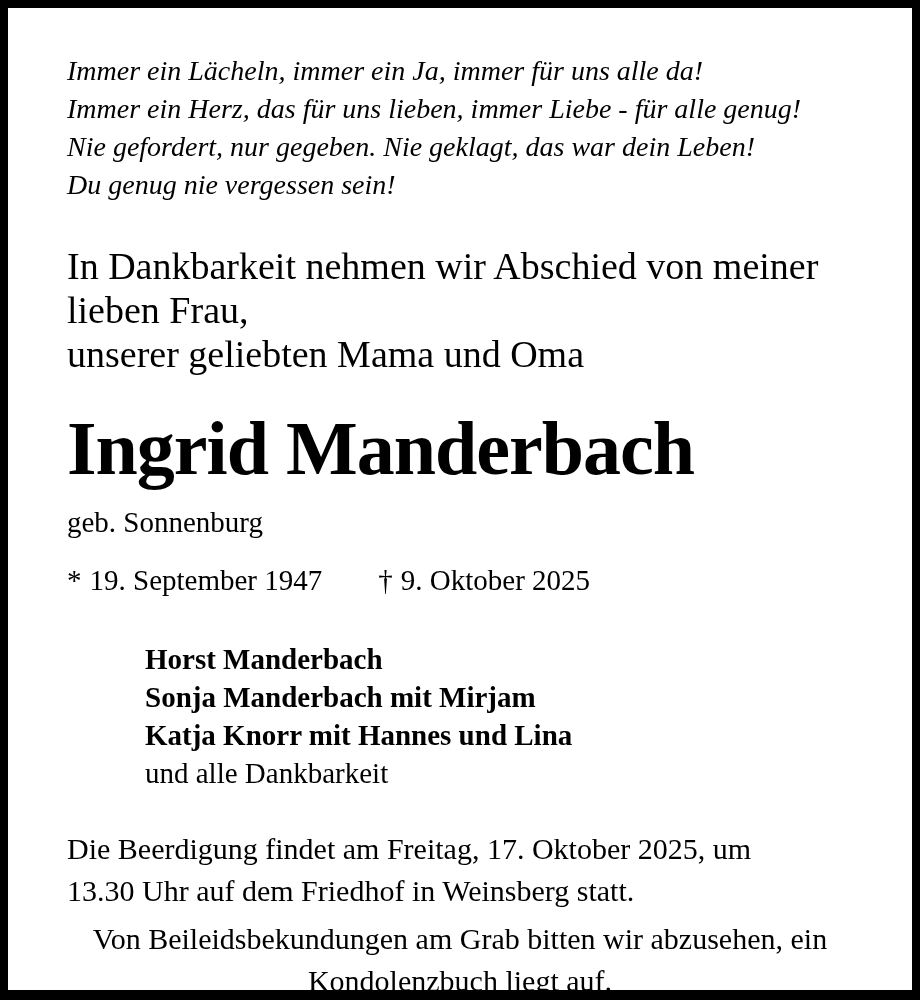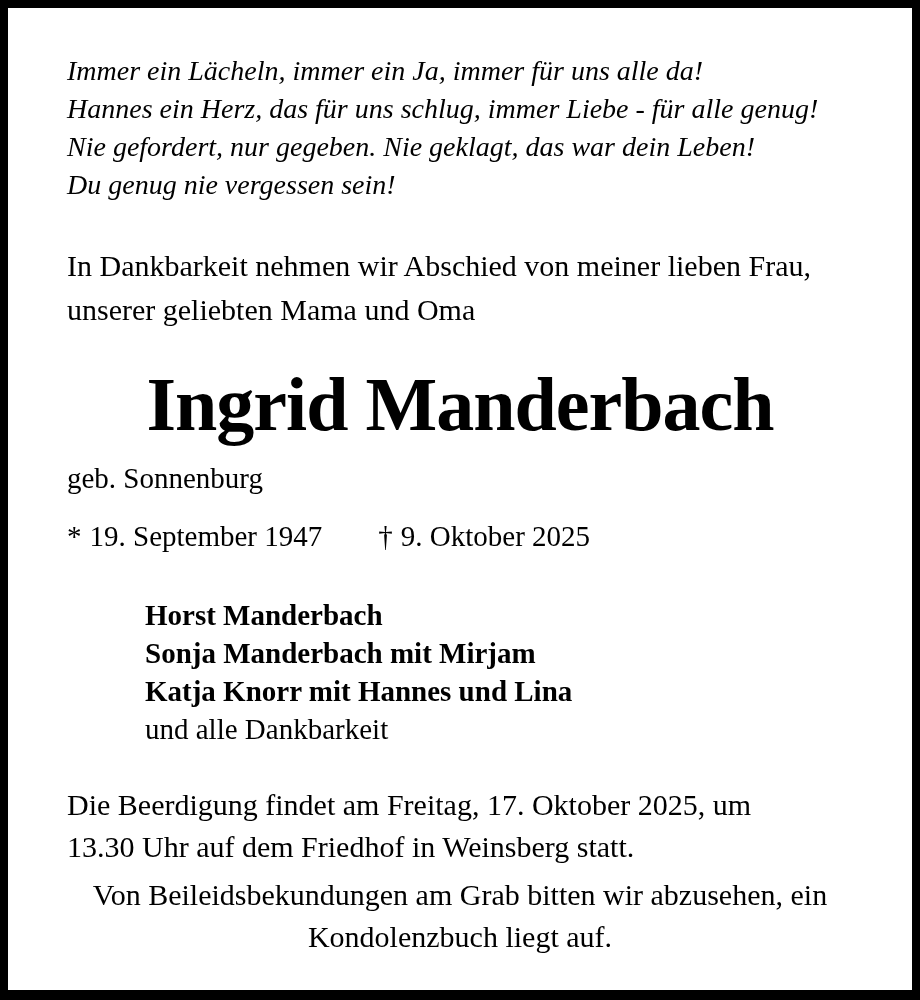--- a/index.html
+++ b/index.html
@@ -26,31 +26,30 @@
   .epigraph {
     padding-top: 44px;
     font-style: italic;
     font-size: 28px;
     line-height: 38px;
   }
 
   
   .intro {
     margin-top: 40px;
-    font-size: 30px;
+    font-size: 38px;
     line-height: 44px;
   }
 
   
   .name {
     margin-top: 30px;
     font-size: 76px;
     font-weight: bold;
     line-height: 84px;
-    text-align: center;
     letter-spacing: -1px;
     white-space: nowrap;
   }
 
   .maiden {
     margin-top: 14px;
     font-size: 29px;
     line-height: 36px;
   }
 
@@ -87,21 +86,21 @@
     text-align: center;
   }
 </style>
 </head>
 <body>
 
 <div class="page">
 
   <div class="epigraph">
     <span class="line">Immer ein Lächeln, immer ein Ja, immer für uns alle da!</span>
-    <span class="line">Hannes ein Herz, das für uns schlug, immer Liebe - für alle genug!</span>
+    <span class="line">Immer ein Herz, das für uns lieben, immer Liebe - für alle genug!</span>
     <span class="line">Nie gefordert, nur gegeben. Nie geklagt, das war dein Leben!</span>
     <span class="line">Du genug nie vergessen sein!</span>
   </div>
 
   <div class="intro">
     <span class="line">In Dankbarkeit nehmen wir Abschied von meiner lieben Frau,</span>
     <span class="line">unserer geliebten Mama und Oma</span>
   </div>
 
   <div class="name">Ingrid Manderbach</div>

